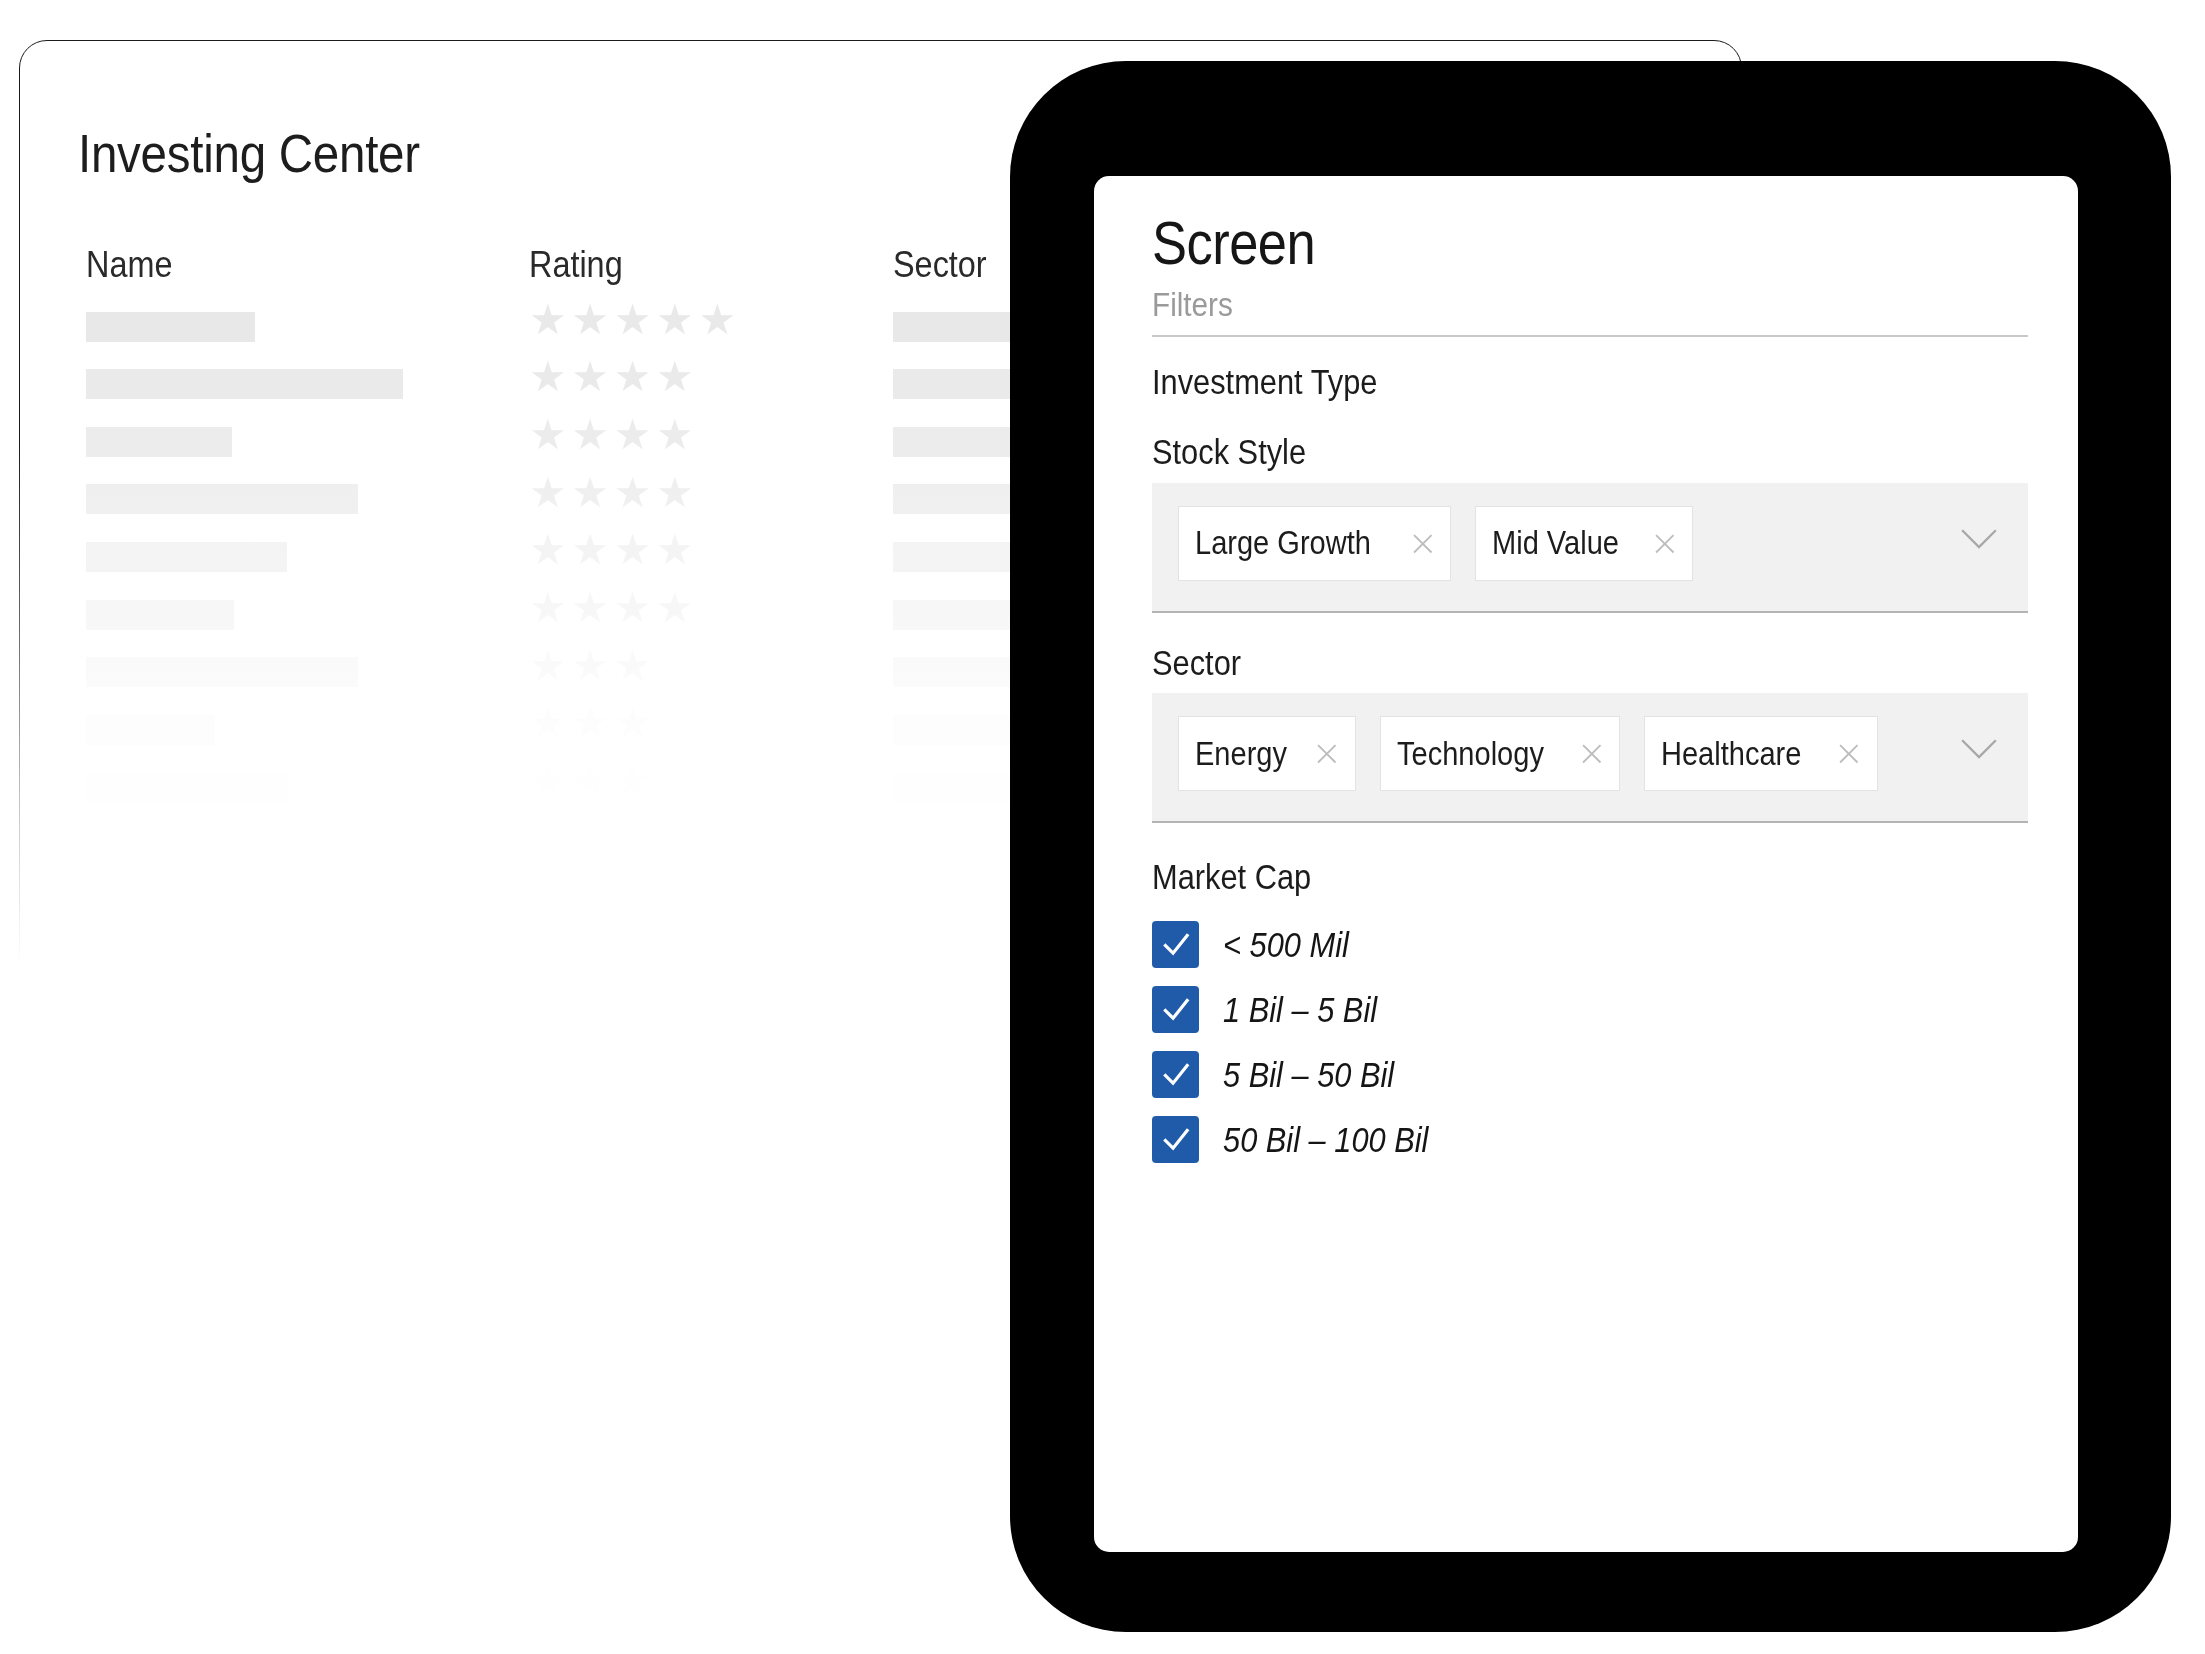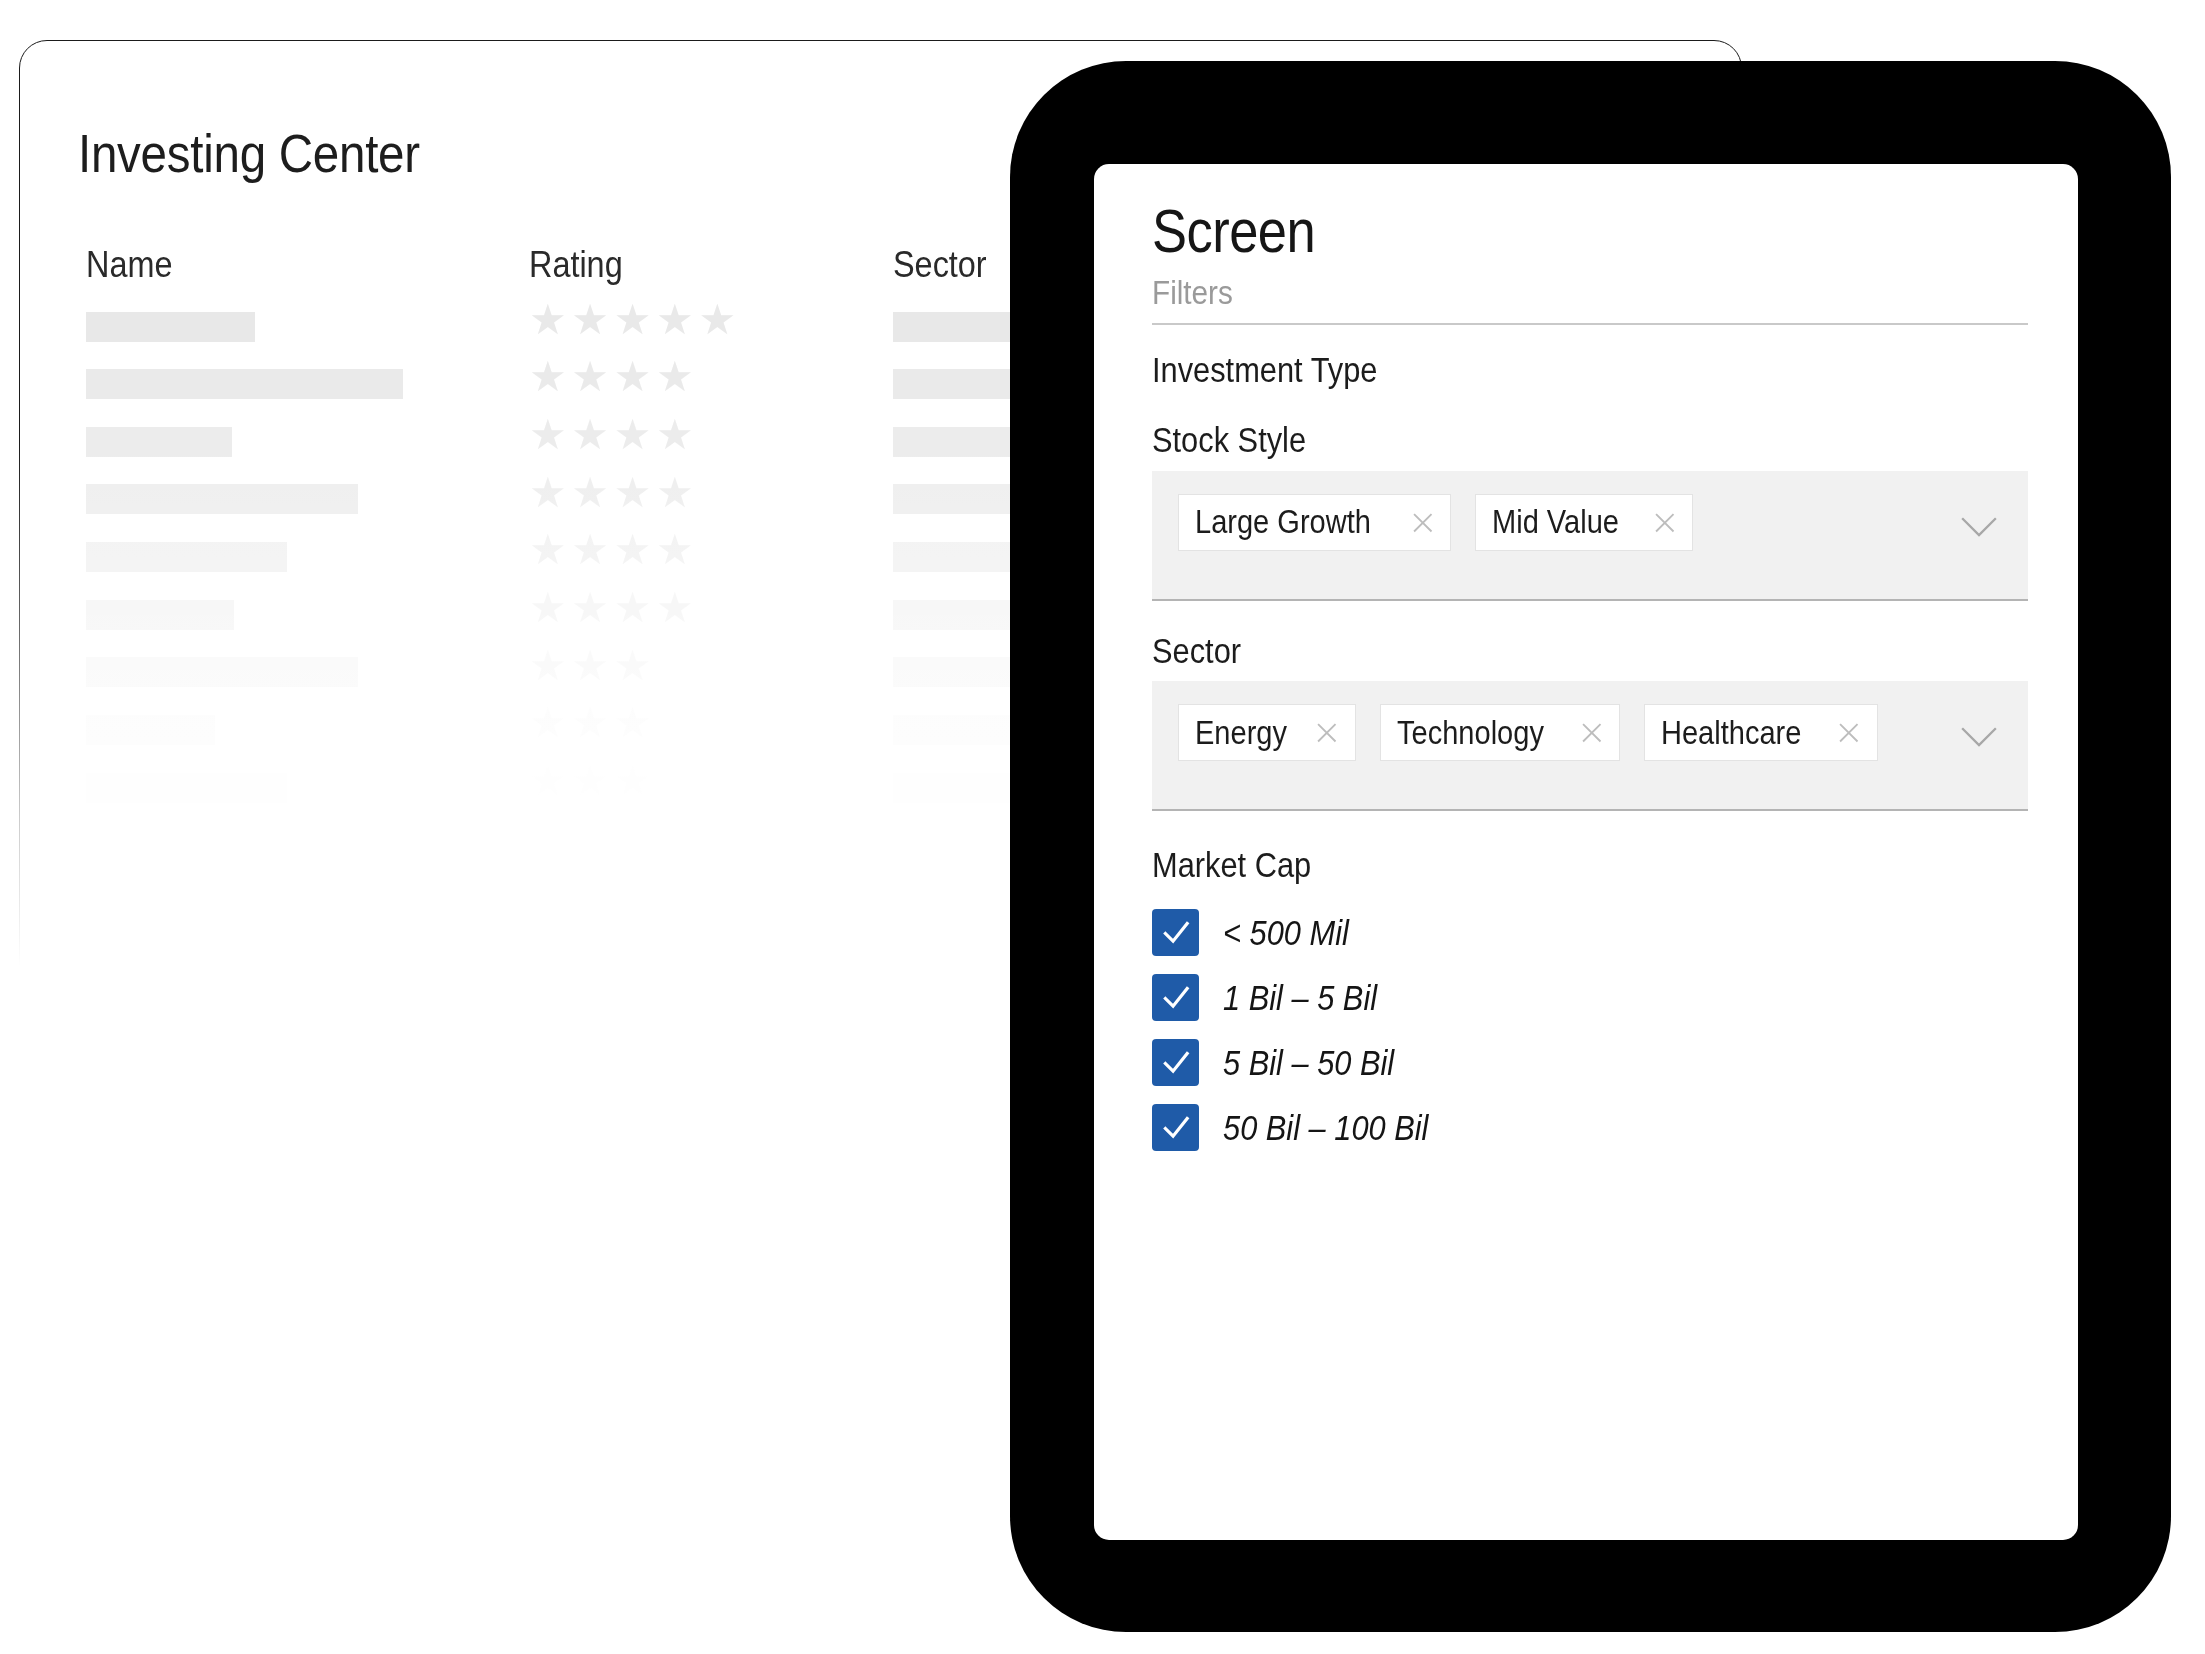--- a/index.html
+++ b/index.html
@@ -49,21 +49,21 @@
   .stars span{font-size:42px;letter-spacing:4.7px;}
 
   
   #tablet{
     position:absolute;left:1010px;top:61px;width:1161px;height:1571px;
     background:#000000;border-radius:116px;
   }
 
   
   #screen-card{
-    position:absolute;left:1094px;top:164px;width:984px;height:1376px;
+    position:absolute;left:1094px;top:176px;width:984px;height:1376px;
     background:#ffffff;border-radius:15px;
     box-shadow:0 5.8px 35px rgba(0,0,0,0.16), 0 1.2px 5.8px rgba(0,0,0,0.08);
     overflow:hidden;
   }
   #screen-inner{position:absolute;left:58px;top:35px;right:50px;}
 
   #screen-title{
     font-size:61px;font-weight:400;color:#161616;letter-spacing:-0.6px;
     transform:scaleX(0.86);transform-origin:left center;white-space:nowrap;
     margin:0 0 10.5px 0;line-height:1.05;
@@ -91,21 +91,21 @@
     transform-origin:left center;font-size:34px;color:#1c1c1c;white-space:nowrap;
   }
   .chev{position:absolute;right:31px;top:50%;transform:translateY(-50%);
         width:36px;height:20px;}
   .control.chips .chev{top:56px;}
   .chev svg{display:block;width:36px;height:20px;}
 
   .chip{
     display:inline-flex;align-items:center;background:#ffffff;
     border:1.7px solid #e3e3e3;box-sizing:border-box;
-    height:57px;padding:0 15px 0 16.3px;margin-right:21px;vertical-align:top;
+    height:75px;padding:0 15px 0 16.3px;margin-right:21px;vertical-align:top;
   }
   .chip-label{
     font-size:33px;color:#1c1c1c;white-space:nowrap;
     transform:scaleX(0.88);transform-origin:left center;display:inline-block;
   }
   .chip-x{
     margin-left:15px;width:25.6px;height:25.6px;flex:0 0 auto;
   }
   .chip-x svg{display:block;width:25.6px;height:25.6px;}
 

